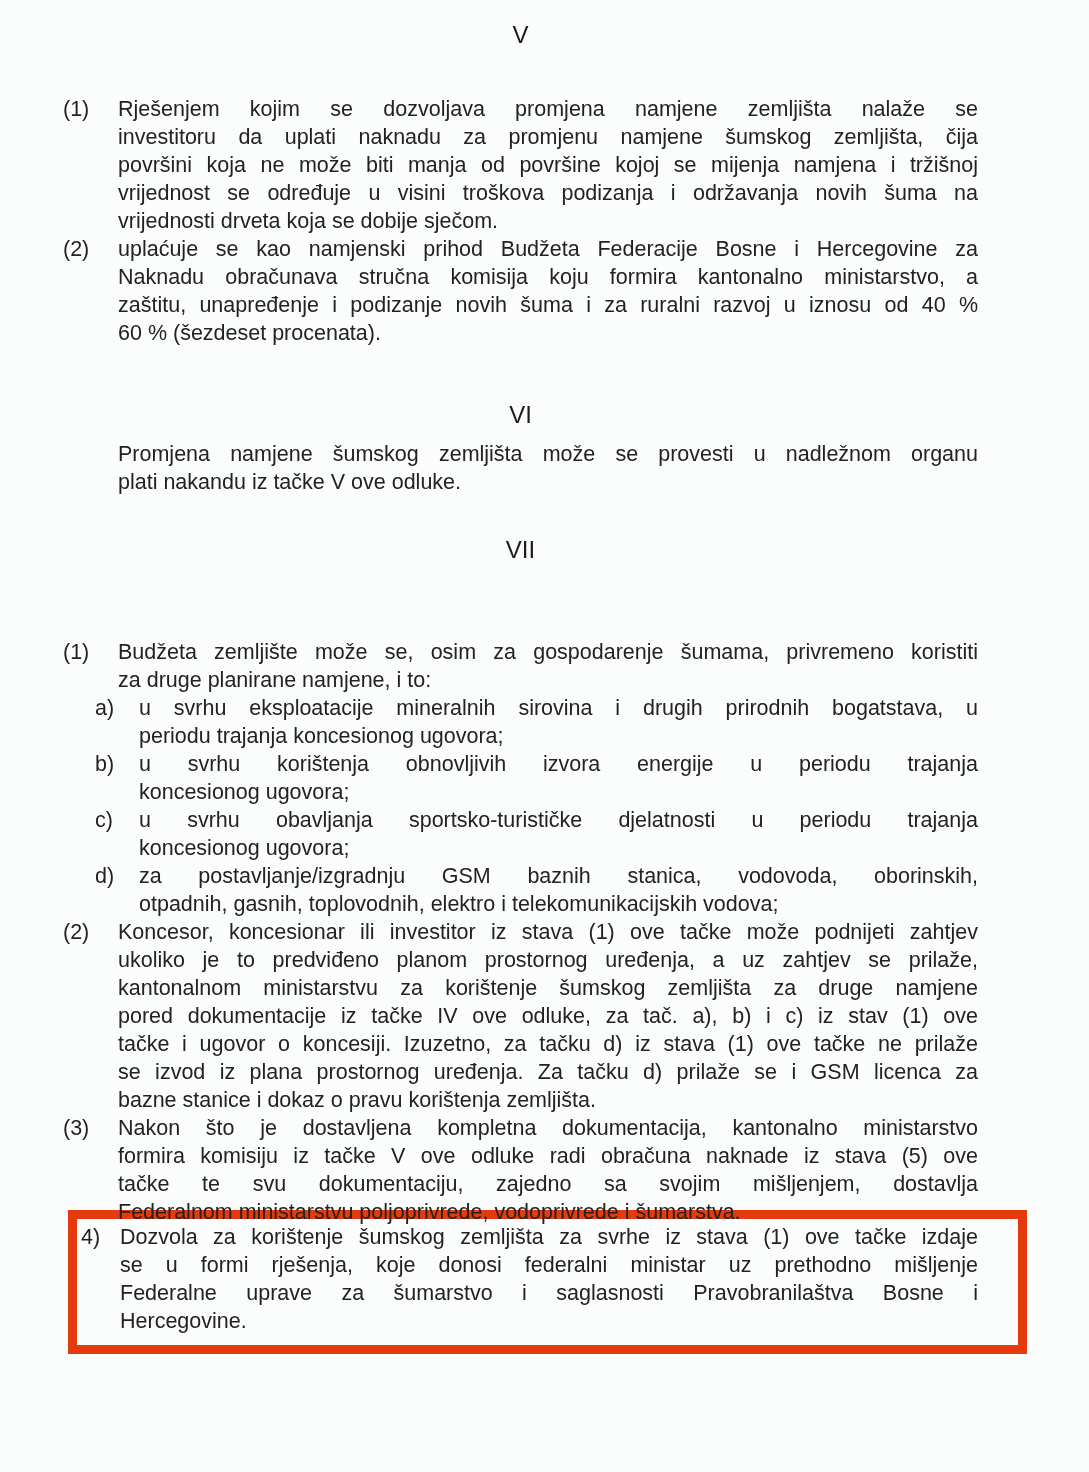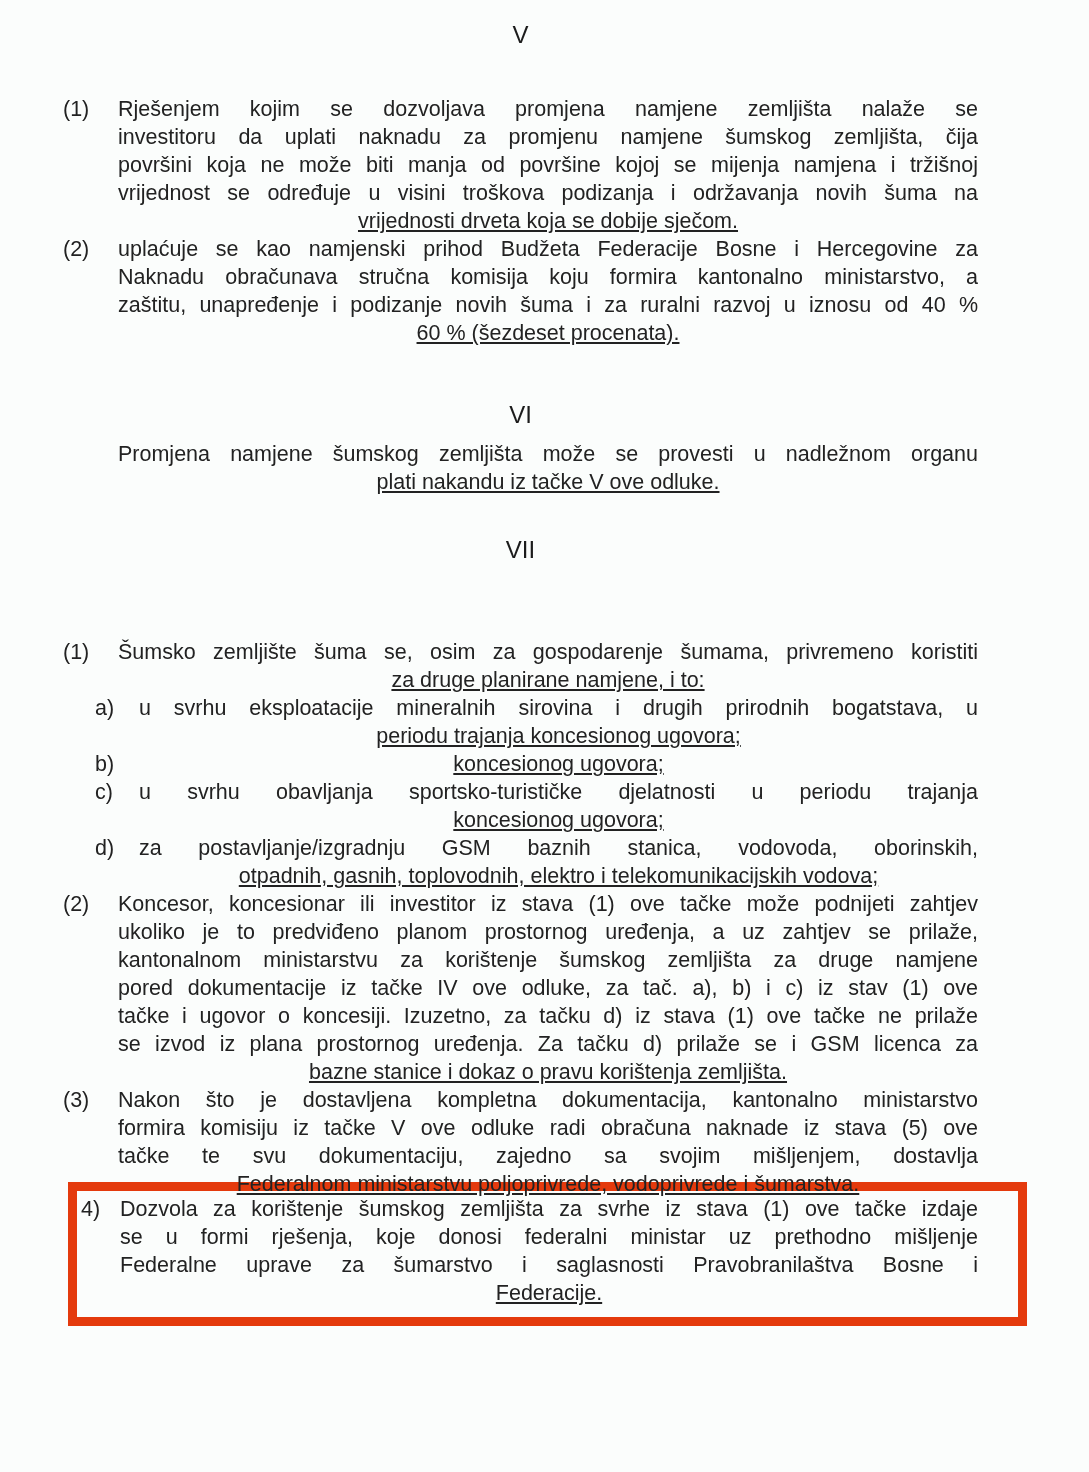--- a/index.html
+++ b/index.html
@@ -20,21 +20,21 @@
     position: absolute; left: 63px; right: 111px;
     text-align: center;
     font-size: 24px;
     line-height: 30px;
     color: #1c1c1c;
   }
   .para { display: flex; align-items: flex-start; }
   .num { flex: 0 0 55px; }
   .pbody { flex: 1 1 auto; min-width: 0; }
   .jl { text-align: justify; text-align-last: justify; }
-  .ll { text-align: center; text-decoration: underline; }
+  .ll { text-align: left; }
   .sub { display: flex; margin-left: 32px; }
   .letter { flex: 0 0 44px; }
   .indented { margin-left: 55px; }
   #highlight-box {
     border: 9px solid #e43a0d;
     margin: -16px -49px 0 5px;
     padding: 4px 40px 10px 4px;
     background: transparent;
   }
   #highlight-box .num { flex: 0 0 39px; }
@@ -75,35 +75,36 @@
   </div>
 </div>
 
 <div class="heading" style="top:535px">VII</div>
 
 <div class="block" style="top:638px">
 
   <div class="para">
     <div class="num">(1)</div>
     <div class="pbody">
-      <div class="jl">Šumsko zemljište šuma se, osim za gospodarenje šumama, privremeno koristiti</div>
+      <div class="jl">Budžeta zemljište može se, osim za gospodarenje šumama, privremeno koristiti</div>
       <div class="ll">za druge planirane namjene, i to:</div>
     </div>
   </div>
 
   <div class="sub">
     <div class="letter">a)</div>
     <div class="pbody">
       <div class="jl">u svrhu eksploatacije mineralnih sirovina i drugih prirodnih bogatstava, u</div>
       <div class="ll">periodu trajanja koncesionog ugovora;</div>
     </div>
   </div>
   <div class="sub">
     <div class="letter">b)</div>
     <div class="pbody">
+      <div class="jl">u svrhu korištenja obnovljivih izvora energije u periodu trajanja</div>
       <div class="ll">koncesionog ugovora;</div>
     </div>
   </div>
   <div class="sub">
     <div class="letter">c)</div>
     <div class="pbody">
       <div class="jl">u svrhu obavljanja sportsko-turističke djelatnosti u periodu trajanja</div>
       <div class="ll">koncesionog ugovora;</div>
     </div>
   </div>
@@ -138,18 +139,18 @@
     </div>
   </div>
 
   <div id="highlight-box" style="border-color: rgb(228, 58, 13);">
     <div class="para">
       <div class="num">4)</div>
       <div class="pbody">
         <div class="jl">Dozvola za korištenje šumskog zemljišta za svrhe iz stava (1) ove tačke izdaje</div>
         <div class="jl">se u formi rješenja, koje donosi federalni ministar uz prethodno mišljenje</div>
         <div class="jl">Federalne uprave za šumarstvo i saglasnosti Pravobranilaštva Bosne i</div>
-        <div class="ll">Federacije.</div>
+        <div class="ll">Hercegovine.</div>
       </div>
     </div>
   </div>
 
 </div>
 
 </body></html>

